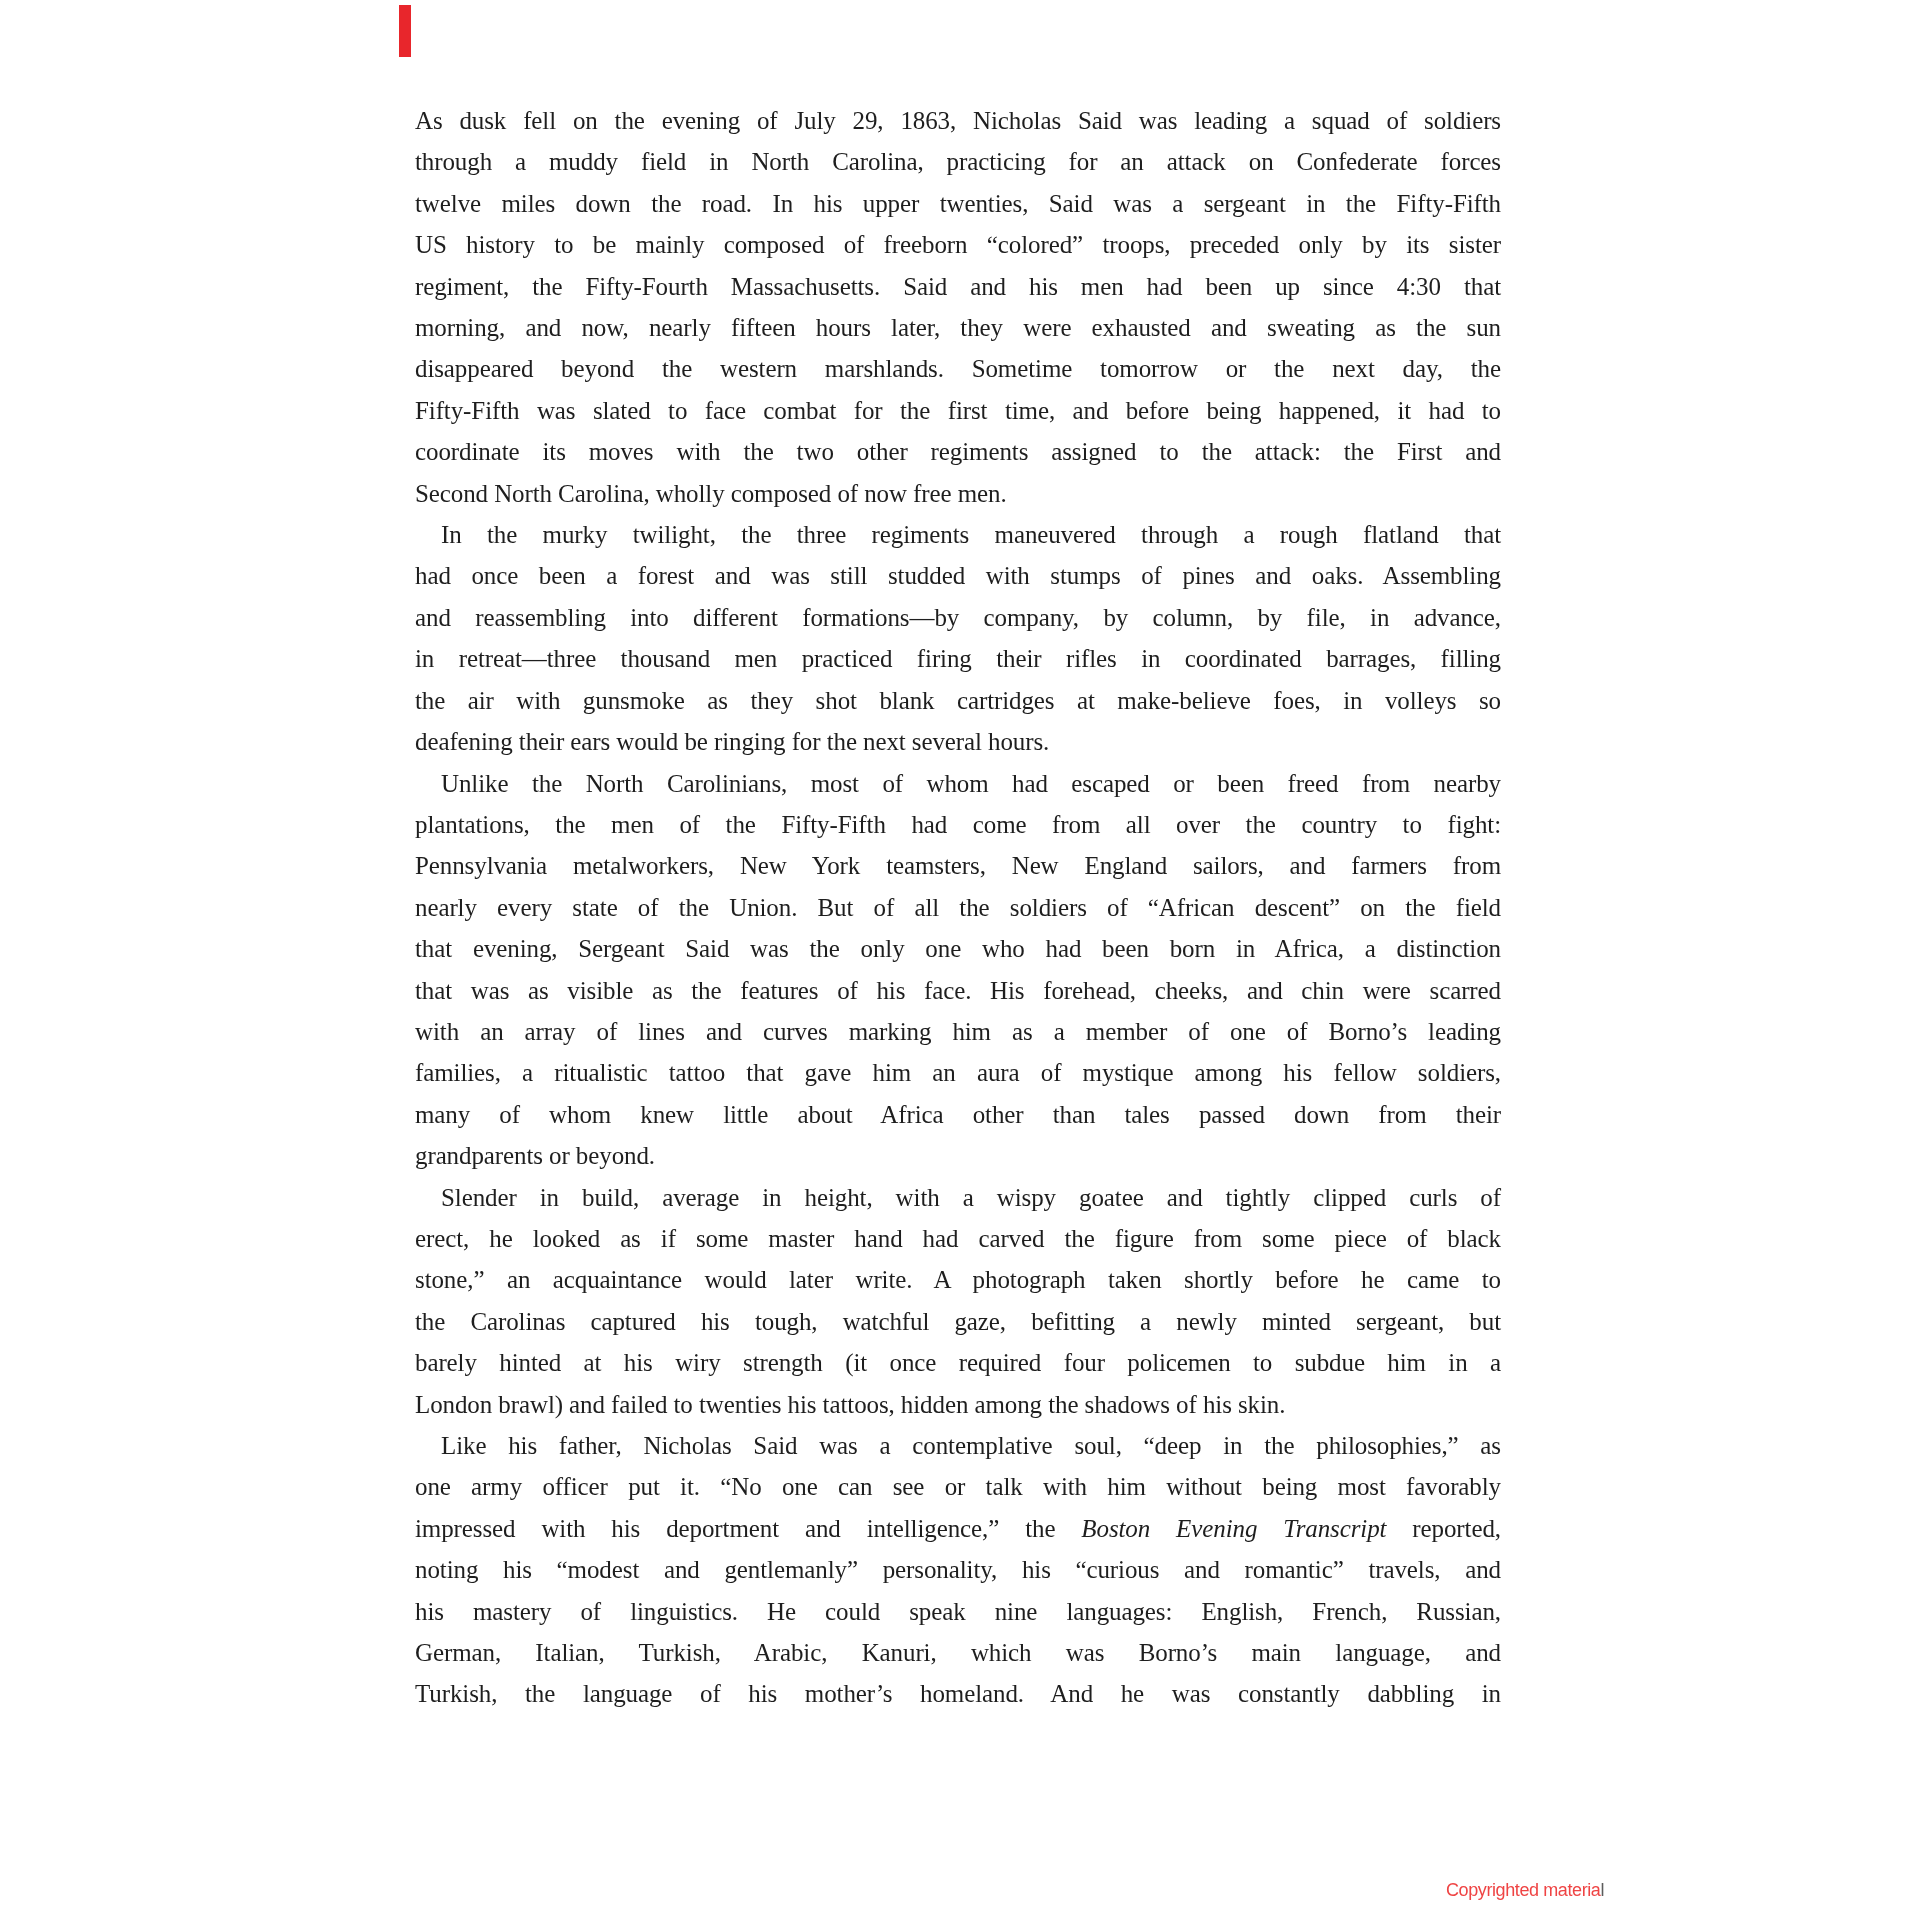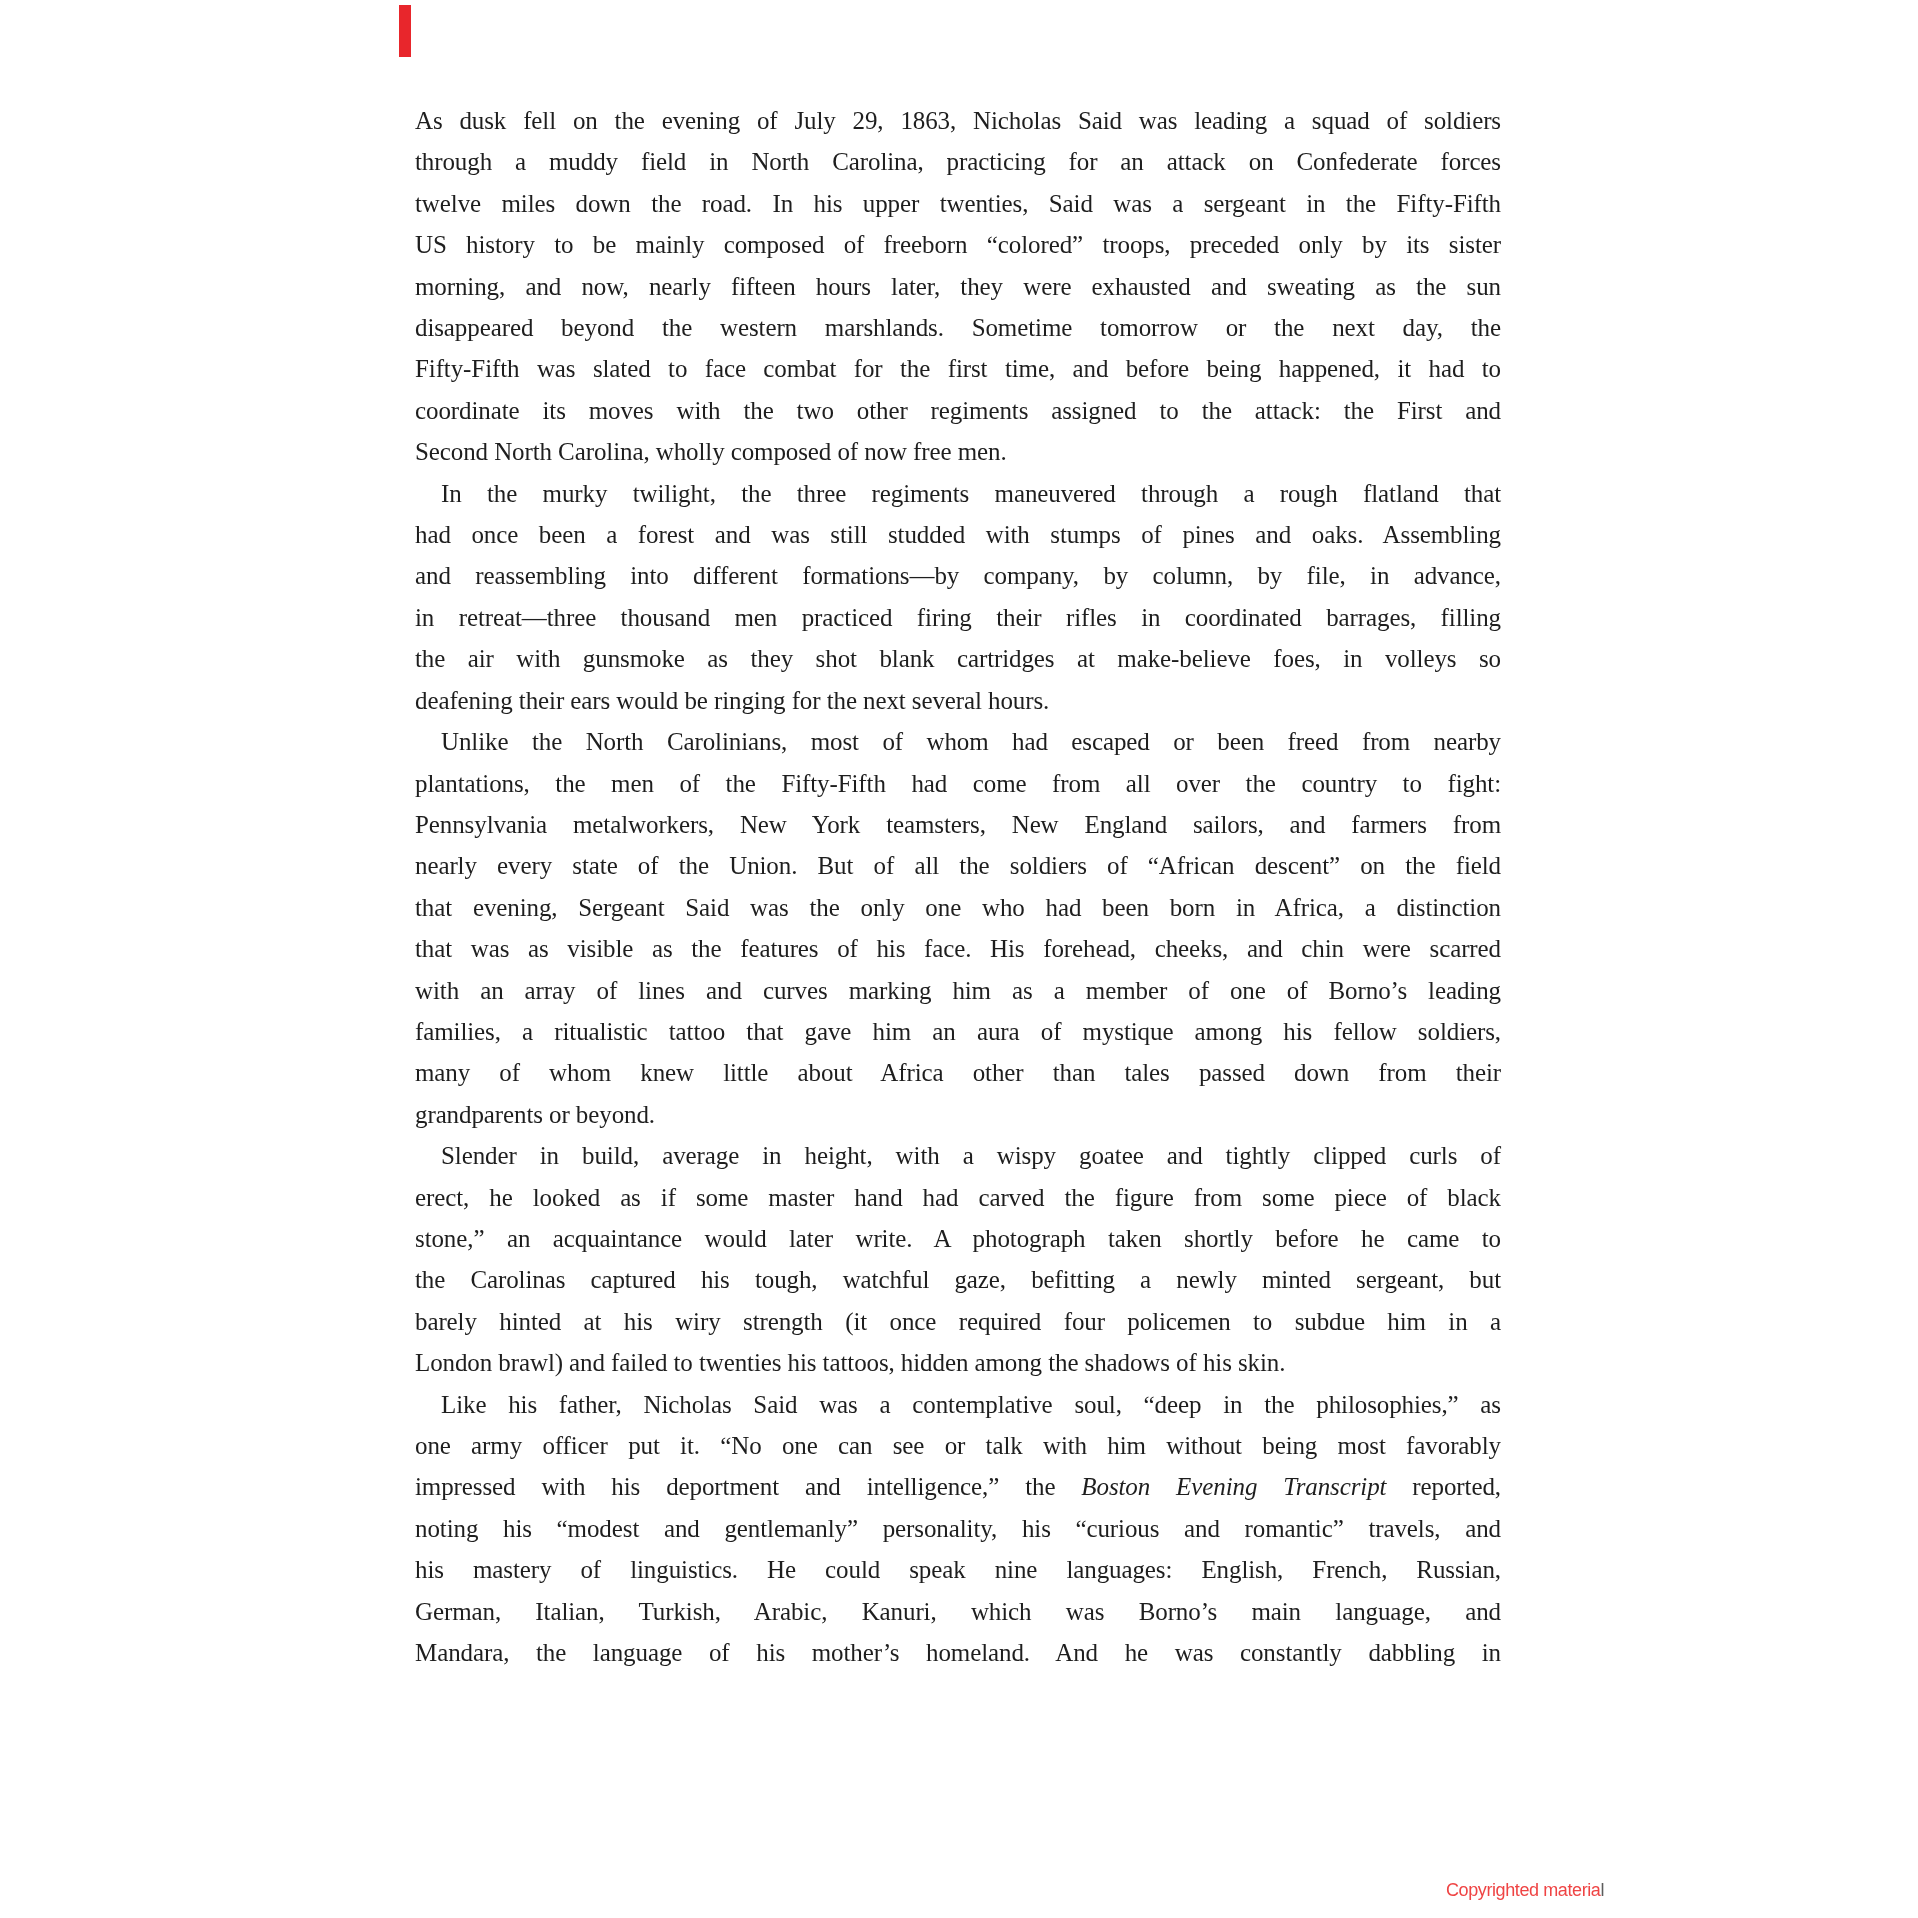--- a/index.html
+++ b/index.html
@@ -63,20 +63,21 @@
 
 <div class="page">
   <div class="red-bar left" style="background: rgb(232, 38, 44);"></div>
   <div class="red-bar right" style="background: rgb(232, 38, 44);"></div>
 
   <main class="text-block" style="color: rgb(30, 30, 30);">
       <div class="line">As dusk fell on the evening of July 29, 1863, Nicholas Said was leading a squad of soldiers</div>
       <div class="line">through a muddy field in North Carolina, practicing for an attack on Confederate forces</div>
       <div class="line">twelve miles down the road. In his upper twenties, Said was a sergeant in the Fifty-Fifth</div>
       <div class="line">US history to be mainly composed of freeborn “colored” troops, preceded only by its sister</div>
+      <div class="line">regiment, the Fifty-Fourth Massachusetts. Said and his men had been up since 4:30 that</div>
       <div class="line">morning, and now, nearly fifteen hours later, they were exhausted and sweating as the sun</div>
       <div class="line">disappeared beyond the western marshlands. Sometime tomorrow or the next day, the</div>
       <div class="line">Fifty-Fifth was slated to face combat for the first time, and before being happened, it had to</div>
       <div class="line">coordinate its moves with the two other regiments assigned to the attack: the First and</div>
       <div class="line pl">Second North Carolina, wholly composed of now free men.</div>
       <div class="line indent">In the murky twilight, the three regiments maneuvered through a rough flatland that</div>
       <div class="line">had once been a forest and was still studded with stumps of pines and oaks. Assembling</div>
       <div class="line">and reassembling into different formations—by company, by column, by file, in advance,</div>
       <div class="line">in retreat—three thousand men practiced firing their rifles in coordinated barrages, filling</div>
       <div class="line">the air with gunsmoke as they shot blank cartridges at make-believe foes, in volleys so</div>
@@ -96,17 +97,17 @@
       <div class="line">stone,” an acquaintance would later write. A photograph taken shortly before he came to</div>
       <div class="line">the Carolinas captured his tough, watchful gaze, befitting a newly minted sergeant, but</div>
       <div class="line">barely hinted at his wiry strength (it once required four policemen to subdue him in a</div>
       <div class="line pl">London brawl) and failed to twenties his tattoos, hidden among the shadows of his skin.</div>
       <div class="line indent">Like his father, Nicholas Said was a contemplative soul, “deep in the philosophies,” as</div>
       <div class="line">one army officer put it. “No one can see or talk with him without being most favorably</div>
       <div class="line">impressed with his deportment and intelligence,” the <em>Boston Evening Transcript</em> reported,</div>
       <div class="line">noting his “modest and gentlemanly” personality, his “curious and romantic” travels, and</div>
       <div class="line">his mastery of linguistics. He could speak nine languages: English, French, Russian,</div>
       <div class="line">German, Italian, Turkish, Arabic, Kanuri, which was Borno’s main language, and</div>
-      <div class="line">Mandara, the language of his mother’s homeland. And he was constantly dabbling in</div>
+      <div class="line">Turkish, the language of his mother’s homeland. And he was constantly dabbling in</div>
     </main>
 
   <div class="footer"><span style="color: #ef4444;">Copyrighted materia</span><span style="color: rgb(92, 92, 92);">l</span></div>
 </div>
 
 </body></html>

